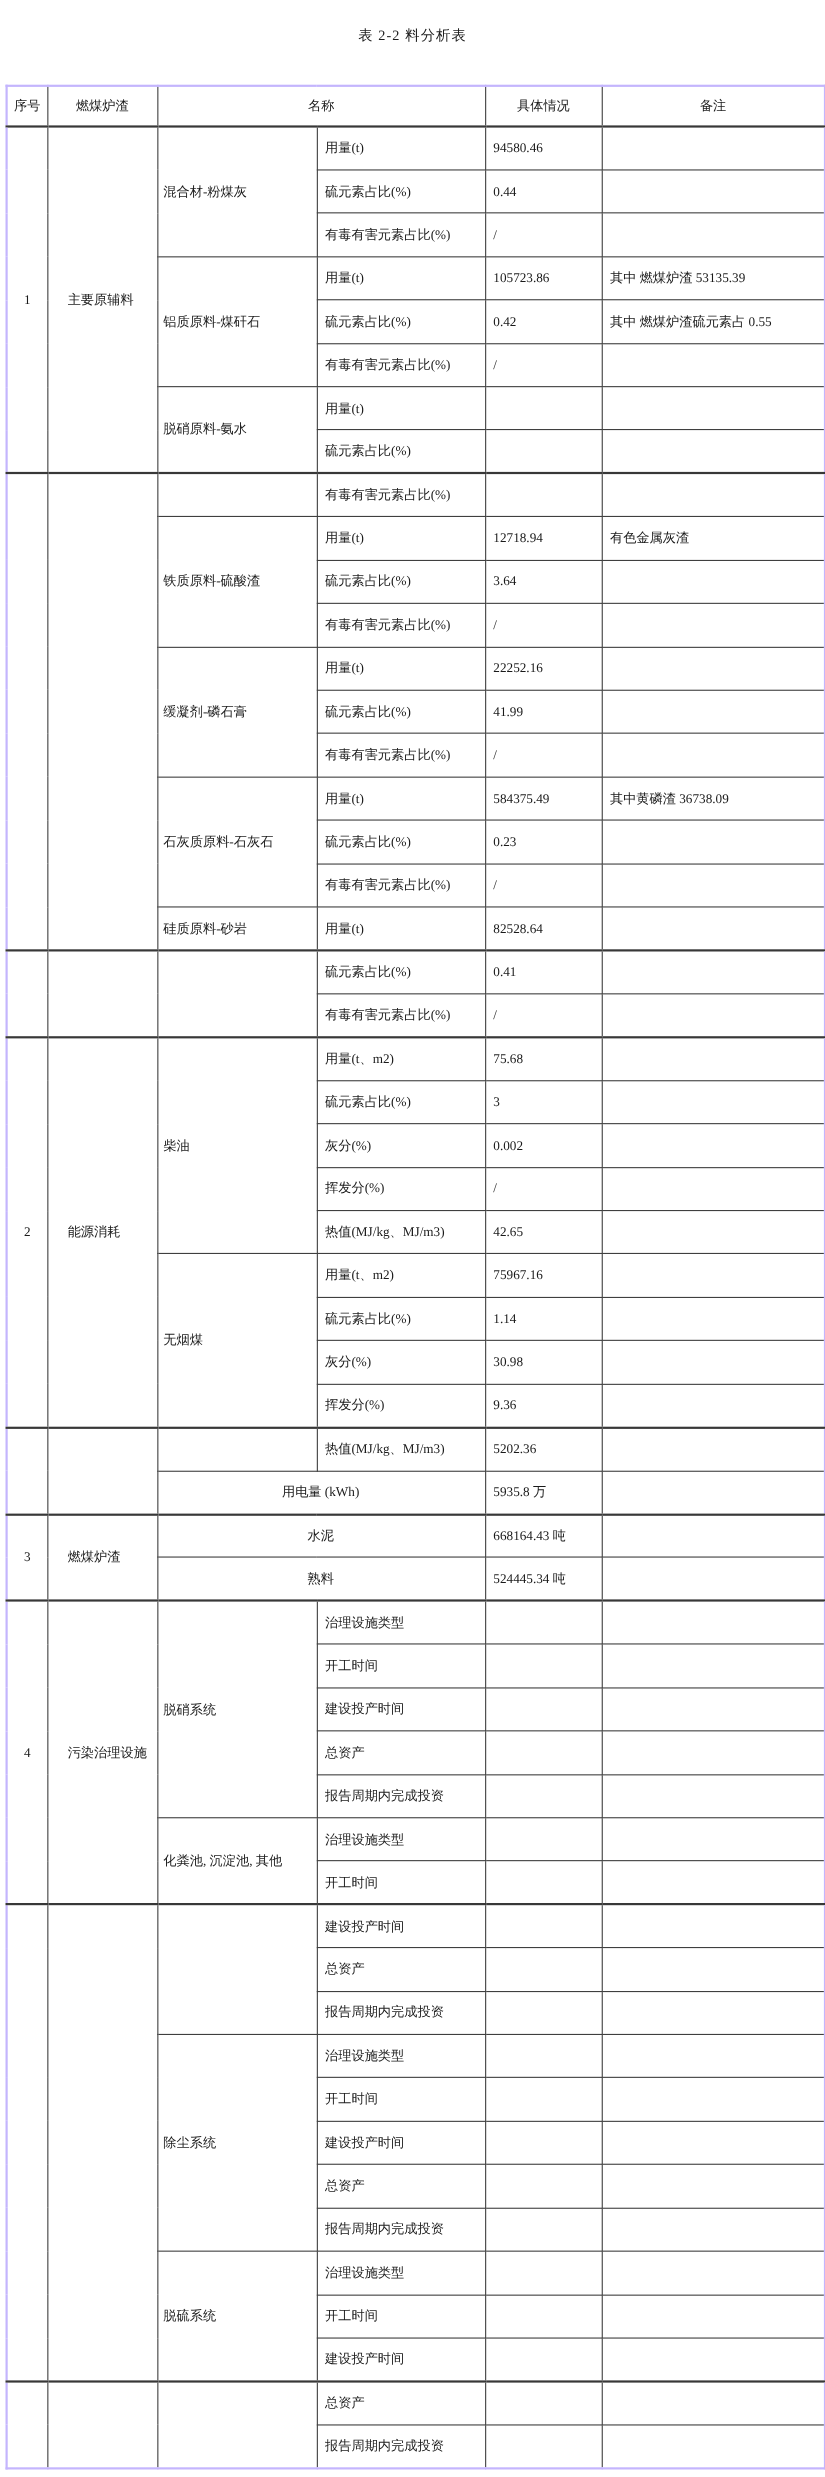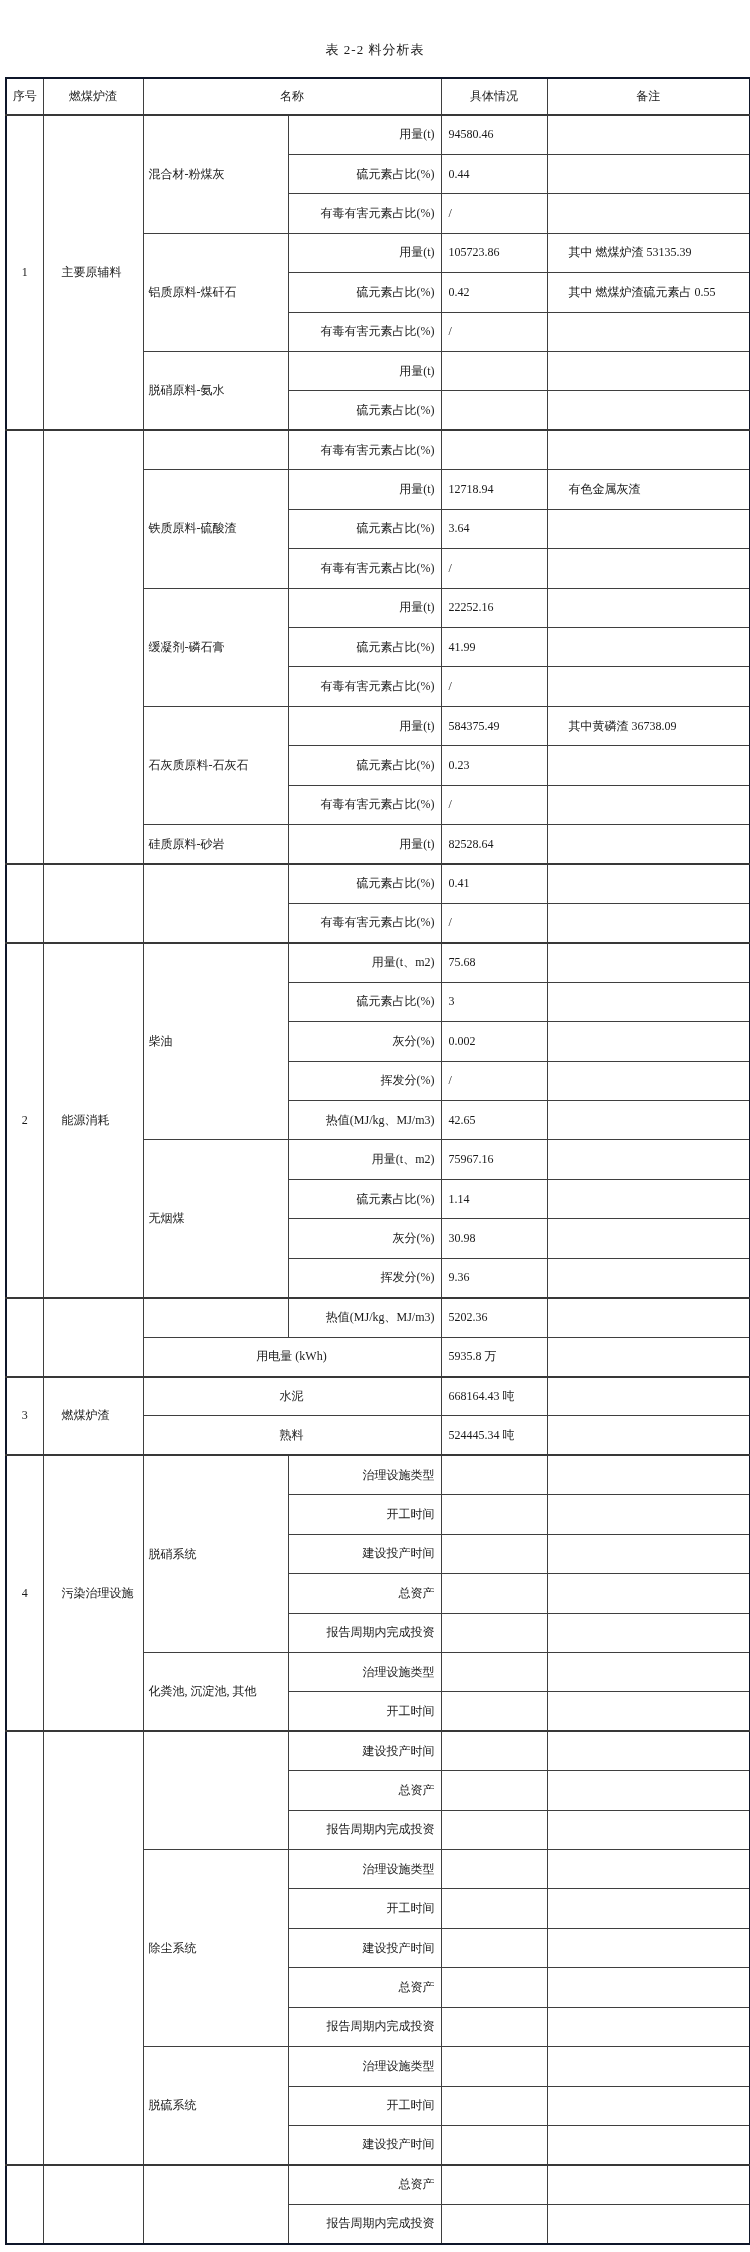--- a/index.html
+++ b/index.html
@@ -11,49 +11,48 @@
     color: #1a1a1a;
     overflow: hidden;
   }
   .page { position: absolute; inset: 0; }
   .doc-title {
     position: absolute;
     top: 23px; left: 0; width: 100%;
     text-align: center;
     font-size: 13px;
     letter-spacing: 1px;
-    margin-top: 18px;
   }
   table.analysis-table {
     position: absolute;
     left: 5px; top: 77px;
     width: 744px;
     border-collapse: collapse;
     table-layout: fixed;
-    border: 2px solid #0f172a;
+    border: 2px solid #c4b5fd;
   }
   .analysis-table th, .analysis-table td {
     border: 1px solid #3f3f3f;
     font-size: 12px;
     font-weight: normal;
     padding: 0 6px;
     overflow: hidden;
     vertical-align: middle;
     word-break: break-all;
   }
   .analysis-table thead tr { height: 37px; }
   .analysis-table th { text-align: center; padding: 0 2px; }
   .analysis-table tbody tr { height: 39.43px; }
   td.cell-index  { text-align: center; padding: 0 2px; }
   td.cell-record { padding-left: 18px; font-family: Liberation Mono, monospace; }
   td.cell-group  { padding-left: 5px; }
   td.cell-name-full { padding-left: 5px; text-align: center; }
-  td.cell-label  { padding-left: 7px; text-align: right; }
+  td.cell-label  { padding-left: 7px; }
   td.cell-value  { padding-left: 7px; }
-  td.cell-remark { padding-left: 21px; border-radius: 18px; }
+  td.cell-remark { padding-left: 7px; border-radius: 18px; }
   tr.section-start td { border-top: 2px solid #383838; }
   col.c-idx  { width: 37px;  }
   col.c-rec  { width: 100px; }
   col.c-grp  { width: 145px; }
   col.c-itm  { width: 153px; }
   col.c-det  { width: 106px; }
   col.c-rem  { width: 203px; }
 </style>
 </head>
 <body>

